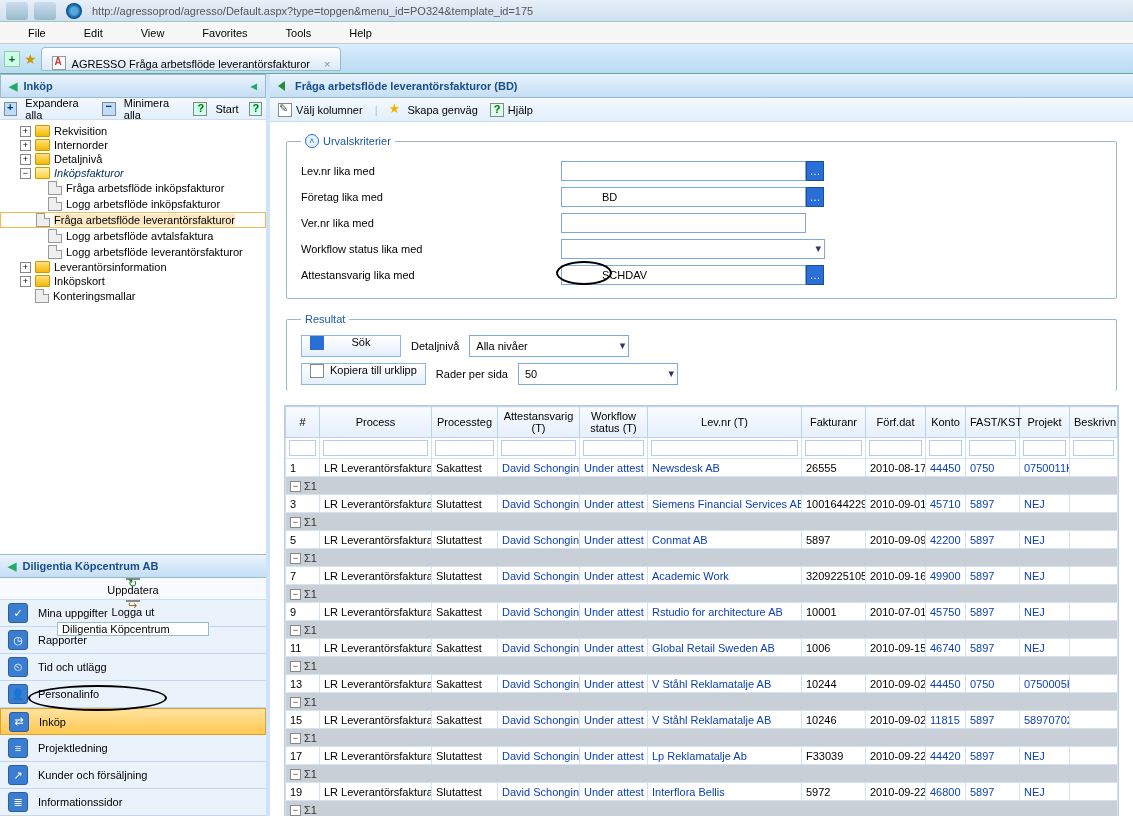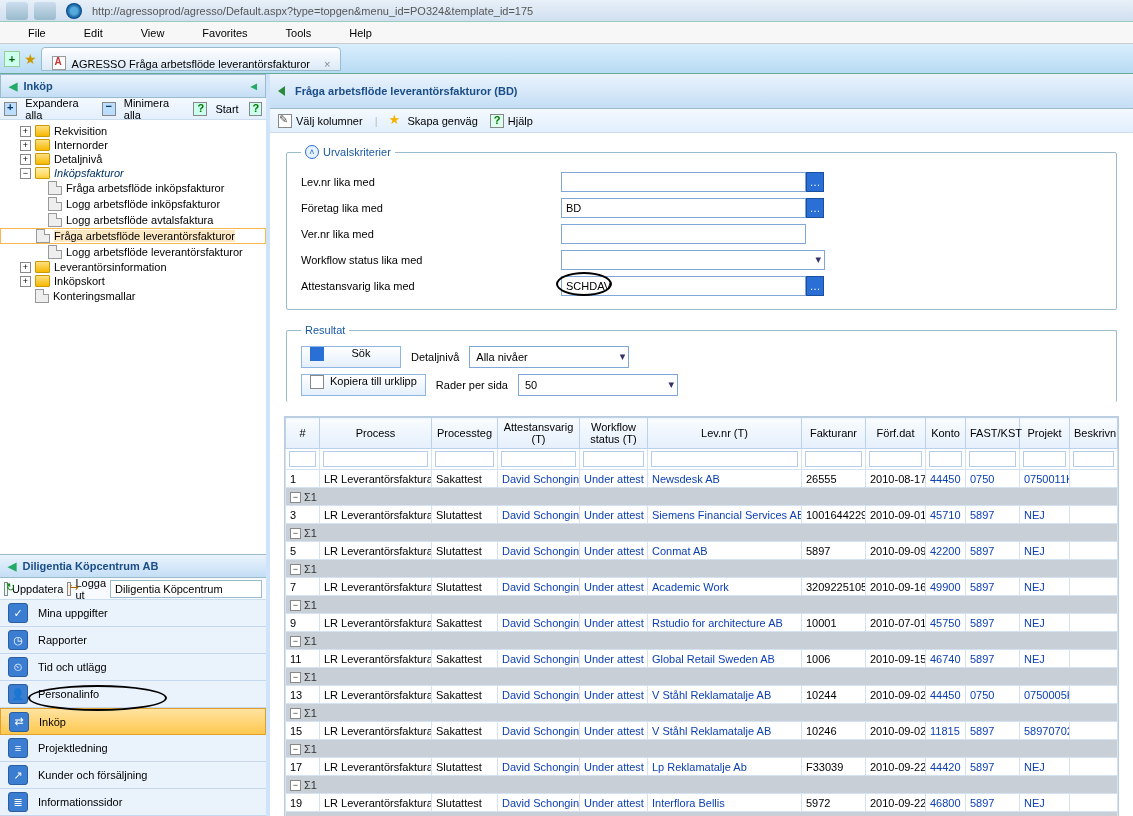--- a/index.html
+++ b/index.html
@@ -47,35 +47,35 @@
   .doc-icon::after { content:''; position:absolute; width:5px; height:5px; right:-1px; top:-1px; background:#fff; border-left:1px solid #999; border-bottom:1px solid #999;}
   .tree-row.sel { background:#fff; border:1px solid #f9b84f; padding:0 3px; padding-left:35px;}
   .tree-row.sel a { background:#fde8c4;}
   .tree a, .tree span.lbl { color:#000; text-decoration:none;}
   .tree-row.sel-folder .lbl { font-style:italic; color:#036;}
   .tree a.linkish { color:#000;}
   
   
   .left-bottom { margin-top:auto; }
   .panel-head2 { background: linear-gradient(#eaf3fd,#c4def5); border-top:1px solid #9bc; border-bottom:1px solid #9bc; height:24px; display:flex; align-items:center; padding:0 8px; color:#1a4d88; font-weight:bold; gap:6px;}
-  .upd-bar { height:22px; display:flex; align-items:center; padding:0 4px; gap:4px; background:#f7fbff; border-bottom:1px solid #cde;}
+  .upd-bar { height:22px; display:flex; align-items:center; padding:0 4px; gap:4px; background:#f7fbff; border-bottom:1px solid #cde;flex-direction:column;}
   .ico-ref { background:#dfe; position:relative;}
   .ico-ref::after{content:'↻'; position:absolute; left:1px; top:-2px; color:#070; font-size:11px;}
   .ico-out { background:#fed; position:relative;}
   .ico-out::after{content:'↪'; position:absolute; left:1px; top:-2px; color:#a60; font-size:11px;}
   .company-fld { border:1px solid #9bc; height:18px; padding:0 4px; flex:1; background:#fff;}
   .nav-list .row { height:27px; display:flex; align-items:center; gap:10px; padding:0 8px; border-bottom:1px solid #c6d8ee; background:#eaf2fc;}
   .nav-list .row.sel { background: linear-gradient(#ffe3a1,#ffc84f); border:1px solid #e0a030;}
   .nav-list .row .nicon { width:20px; height:20px; background:#3a7dd1; border:1px solid #2a5da1; border-radius:3px; display:flex; align-items:center; justify-content:center; color:#fff; font-size:11px;}
   .hand-oval { position:relative;}
   .hand-oval::after { content:''; position:absolute; left:-10px; top:-3px; width:135px; height:22px; border:2px solid #000; border-radius:50%;}
 
   
   .right { flex:1; display:flex; flex-direction:column; overflow:hidden;}
-  .right .page-head { background: linear-gradient(#eaf3fd,#c4def5); border-bottom:1px solid #9bc; height:35px; display:flex; align-items:center; padding:0 8px; color:#1a4d88; font-weight:bold; font-size:13px; gap:6px;}
+  .right .page-head { background: linear-gradient(#eaf3fd,#c4def5); border-bottom:1px solid #9bc; height:24px; display:flex; align-items:center; padding:0 8px; color:#1a4d88; font-weight:bold; font-size:13px; gap:6px;}
   .arrow-left { width:0;height:0;border-top:5px solid transparent;border-bottom:5px solid transparent;border-right:7px solid #2a8a3a; display:inline-block; margin-right:4px;}
   .page-toolbar { height:24px; background:linear-gradient(#f4f9ff,#e1effc); display:flex; align-items:center; padding:0 8px; gap:12px; border-bottom:1px solid #cde;}
   .page-toolbar .tbtn { display:flex; align-items:center; gap:4px;}
   .ico-pen { background:#fff; position:relative;}
   .ico-pen::after{content:'✎'; position:absolute; left:0; top:-2px; color:#555;}
   .ico-star { position:relative; border:none;}
   .ico-star::after{content:'★'; position:absolute; left:-1px; top:-2px; color:#f5b301; font-size:13px;}
   .ico-help { position:relative; background:#dfe;}
   .ico-help::after{content:'?'; position:absolute; left:3px; top:-1px; color:#070; font-weight:bold;}
 
@@ -83,21 +83,21 @@
   fieldset { border:1px solid #9bc; border-radius:2px; padding:10px 14px; margin-bottom:14px;}
   fieldset legend { color:#1a5aa5; padding:0 4px; display:flex; align-items:center; gap:4px;}
   .field-row { display:flex; align-items:center; height:26px;}
   .field-row label { width:260px; }
   .field-row .inp { width:245px; height:20px; border:1px solid #7fa7d9; background:#fff; padding:0 4px;}
   .field-row .lk { width:18px; height:20px; background:#2a6fd6; border:1px solid #1a4fa0; display:flex; align-items:center; justify-content:center; color:#fff;}
   .field-row .sel { width:264px; height:20px; border:1px solid #7fa7d9; background:#fff; position:relative;}
   .field-row .sel::after { content:'▾'; position:absolute; right:3px; top:2px; color:#336;}
   .field-row .inp.circ { position:relative;}
   .field-row .inp.circ .oval { position:absolute; left:-6px; top:-5px; width:56px; height:24px; border:2px solid #000; border-radius:50%;}
-  .field-row .inp .val { line-height:18px;}
+  .field-row .inp .val { line-height:18px;margin-left:36px;}
   .collapse-btn { width:14px; height:14px; border:1px solid #2a6fd6; border-radius:50%; display:inline-flex; align-items:center; justify-content:center; font-size:9px; color:#2a6fd6; background:#e8f2ff;}
 
   .result-bar { display:flex; align-items:center; gap:10px; margin-bottom:6px; flex-wrap:wrap;}
   .btn { border:1px solid #8fb5e3; background:linear-gradient(#fff,#e4effc); height:22px; display:inline-flex; padding:0 8px; gap:6px;}
   .sel-sm { height:22px; border:1px solid #7fa7d9; background:#fff; display:inline-flex; align-items:center; padding:0 6px; width:160px; position:relative;}
   .sel-sm::after { content:'▾'; position:absolute; right:3px; top:3px; color:#336;}
 
   
   .grid-wrap { border:1px solid #bcd; }
   .grid { border-collapse:collapse; width:100%; table-layout:fixed;}
@@ -195,27 +195,27 @@
           <span class="lbl">Inköpsfakturor</span>
         </div>
         <div class="tree-row indent2">
           <span class="doc-icon"></span>
           <a class="linkish">Fråga arbetsflöde inköpsfakturor</a>
         </div>
         <div class="tree-row indent2">
           <span class="doc-icon"></span>
           <a class="linkish">Logg arbetsflöde inköpsfakturor</a>
         </div>
+        <div class="tree-row indent2 sel">
+          <span class="doc-icon"></span>
+          <a class="linkish">Fråga arbetsflöde leverantörsfakturor</a>
+        </div>
         <div class="tree-row indent2">
           <span class="doc-icon"></span>
           <a class="linkish">Logg arbetsflöde avtalsfaktura</a>
-        </div>
-        <div class="tree-row indent2 sel">
-          <span class="doc-icon"></span>
-          <a class="linkish">Fråga arbetsflöde leverantörsfakturor</a>
         </div>
         <div class="tree-row indent2">
           <span class="doc-icon"></span>
           <a class="linkish">Logg arbetsflöde leverantörsfakturor</a>
         </div>
         <div class="tree-row indent1">
           <span class="toggle">+</span>
           <span class="folder-icon"></span>
           <span class="lbl">Leverantörsinformation</span>
         </div>

